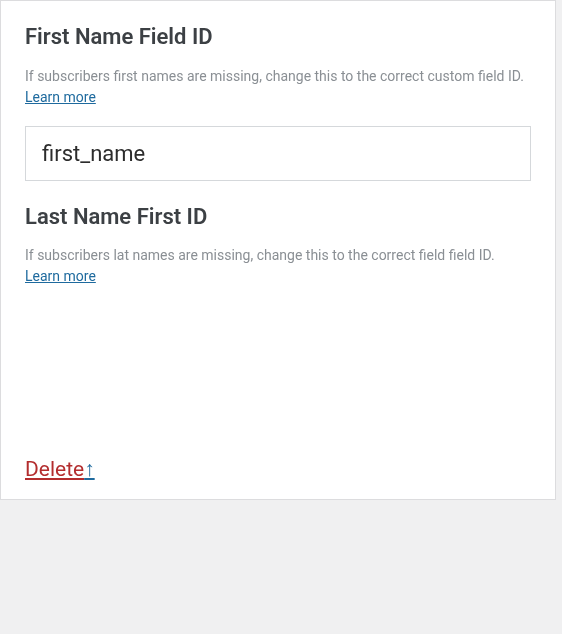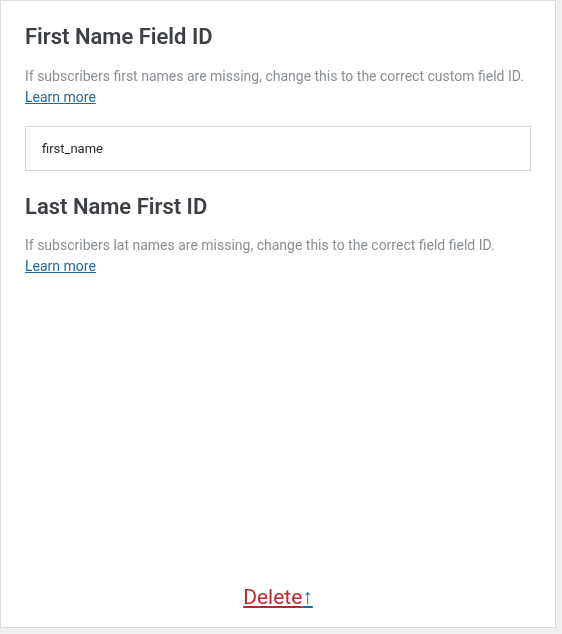--- a/index.html
+++ b/index.html
@@ -11,21 +11,21 @@
       font-family: -apple-system, BlinkMacSystemFont, "Segoe UI", Roboto, Helvetica, Arial, sans-serif;
       background: #f0f0f1;
       width: 562px;
       height: 634px;
     }
     .panel {
       background: #ffffff;
       border: 1px solid #dcdcde;
       margin: 0 6px 6px 0;
       padding: 22px 24px 18px 24px;
-      height: 628px;
+      height: 500px;
       display: flex;
       flex-direction: column;
     }
     .field-group {
       margin-bottom: 22px;
     }
     .field-label {
       font-size: 22px;
       font-weight: 600;
       color: #3c4044;
@@ -39,30 +39,30 @@
       margin-bottom: 18px;
     }
     .learn-more-link {
       color: #1e6a9e;
       text-decoration: underline;
       cursor: pointer;
     }
     .text-input {
       width: 100%;
       padding: 14px 16px;
-      font-size: 13px;
+      font-size: 22px;
       color: #2c2c2c;
       border: 1px solid #d5d8db;
       background: #ffffff;
       outline: none;
       font-family: inherit;
     }
     .actions-row {
       display: flex;
-      justify-content: center;
+      justify-content: flex-start;
       align-items: center;
       margin-top: auto;
       padding-top: 8px;
     }
     .delete-link {
       color: #b32d2e;
       font-size: 21px;
       text-decoration: underline;
       cursor: pointer;
     }

